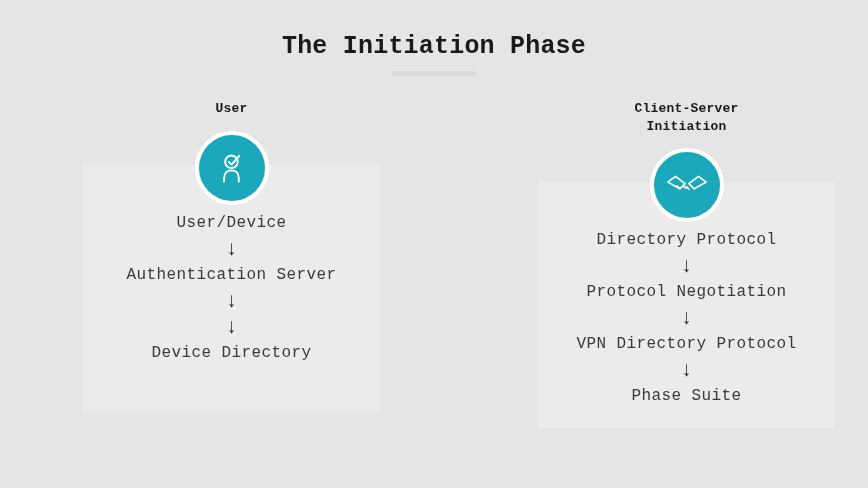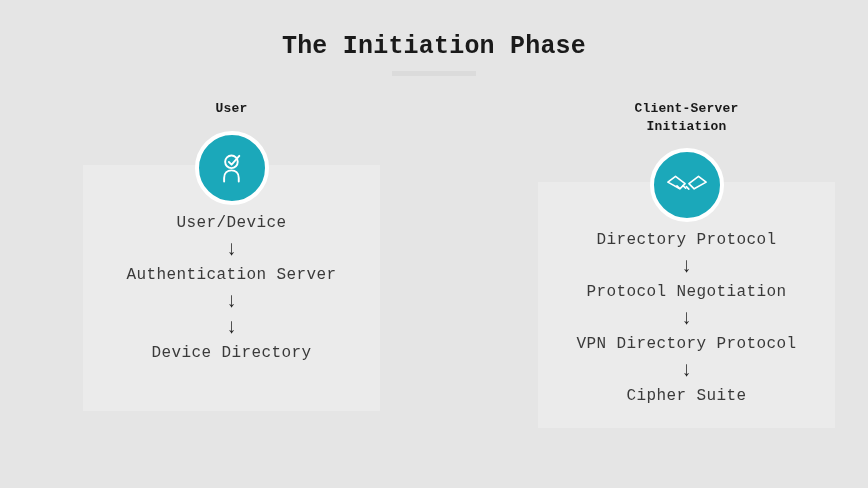--- a/index.html
+++ b/index.html
@@ -133,17 +133,17 @@
           <path d="M22.3 15.7 l2.6 2.6"></path>
           <path d="M12.5 14.8 l2.2 2.2"></path>
         </svg>
       </div>
       <div class="row step">Directory Protocol</div>
       <div class="row arrow">↓</div>
       <div class="row step">Protocol Negotiation</div>
       <div class="row arrow">↓</div>
       <div class="row step">VPN Directory Protocol</div>
       <div class="row arrow">↓</div>
-      <div class="row step">Cipher Suite</div>
+      <div class="row step">Phase Suite</div>
     </div>
   </section>
 
 </div>
 
 </body></html>

